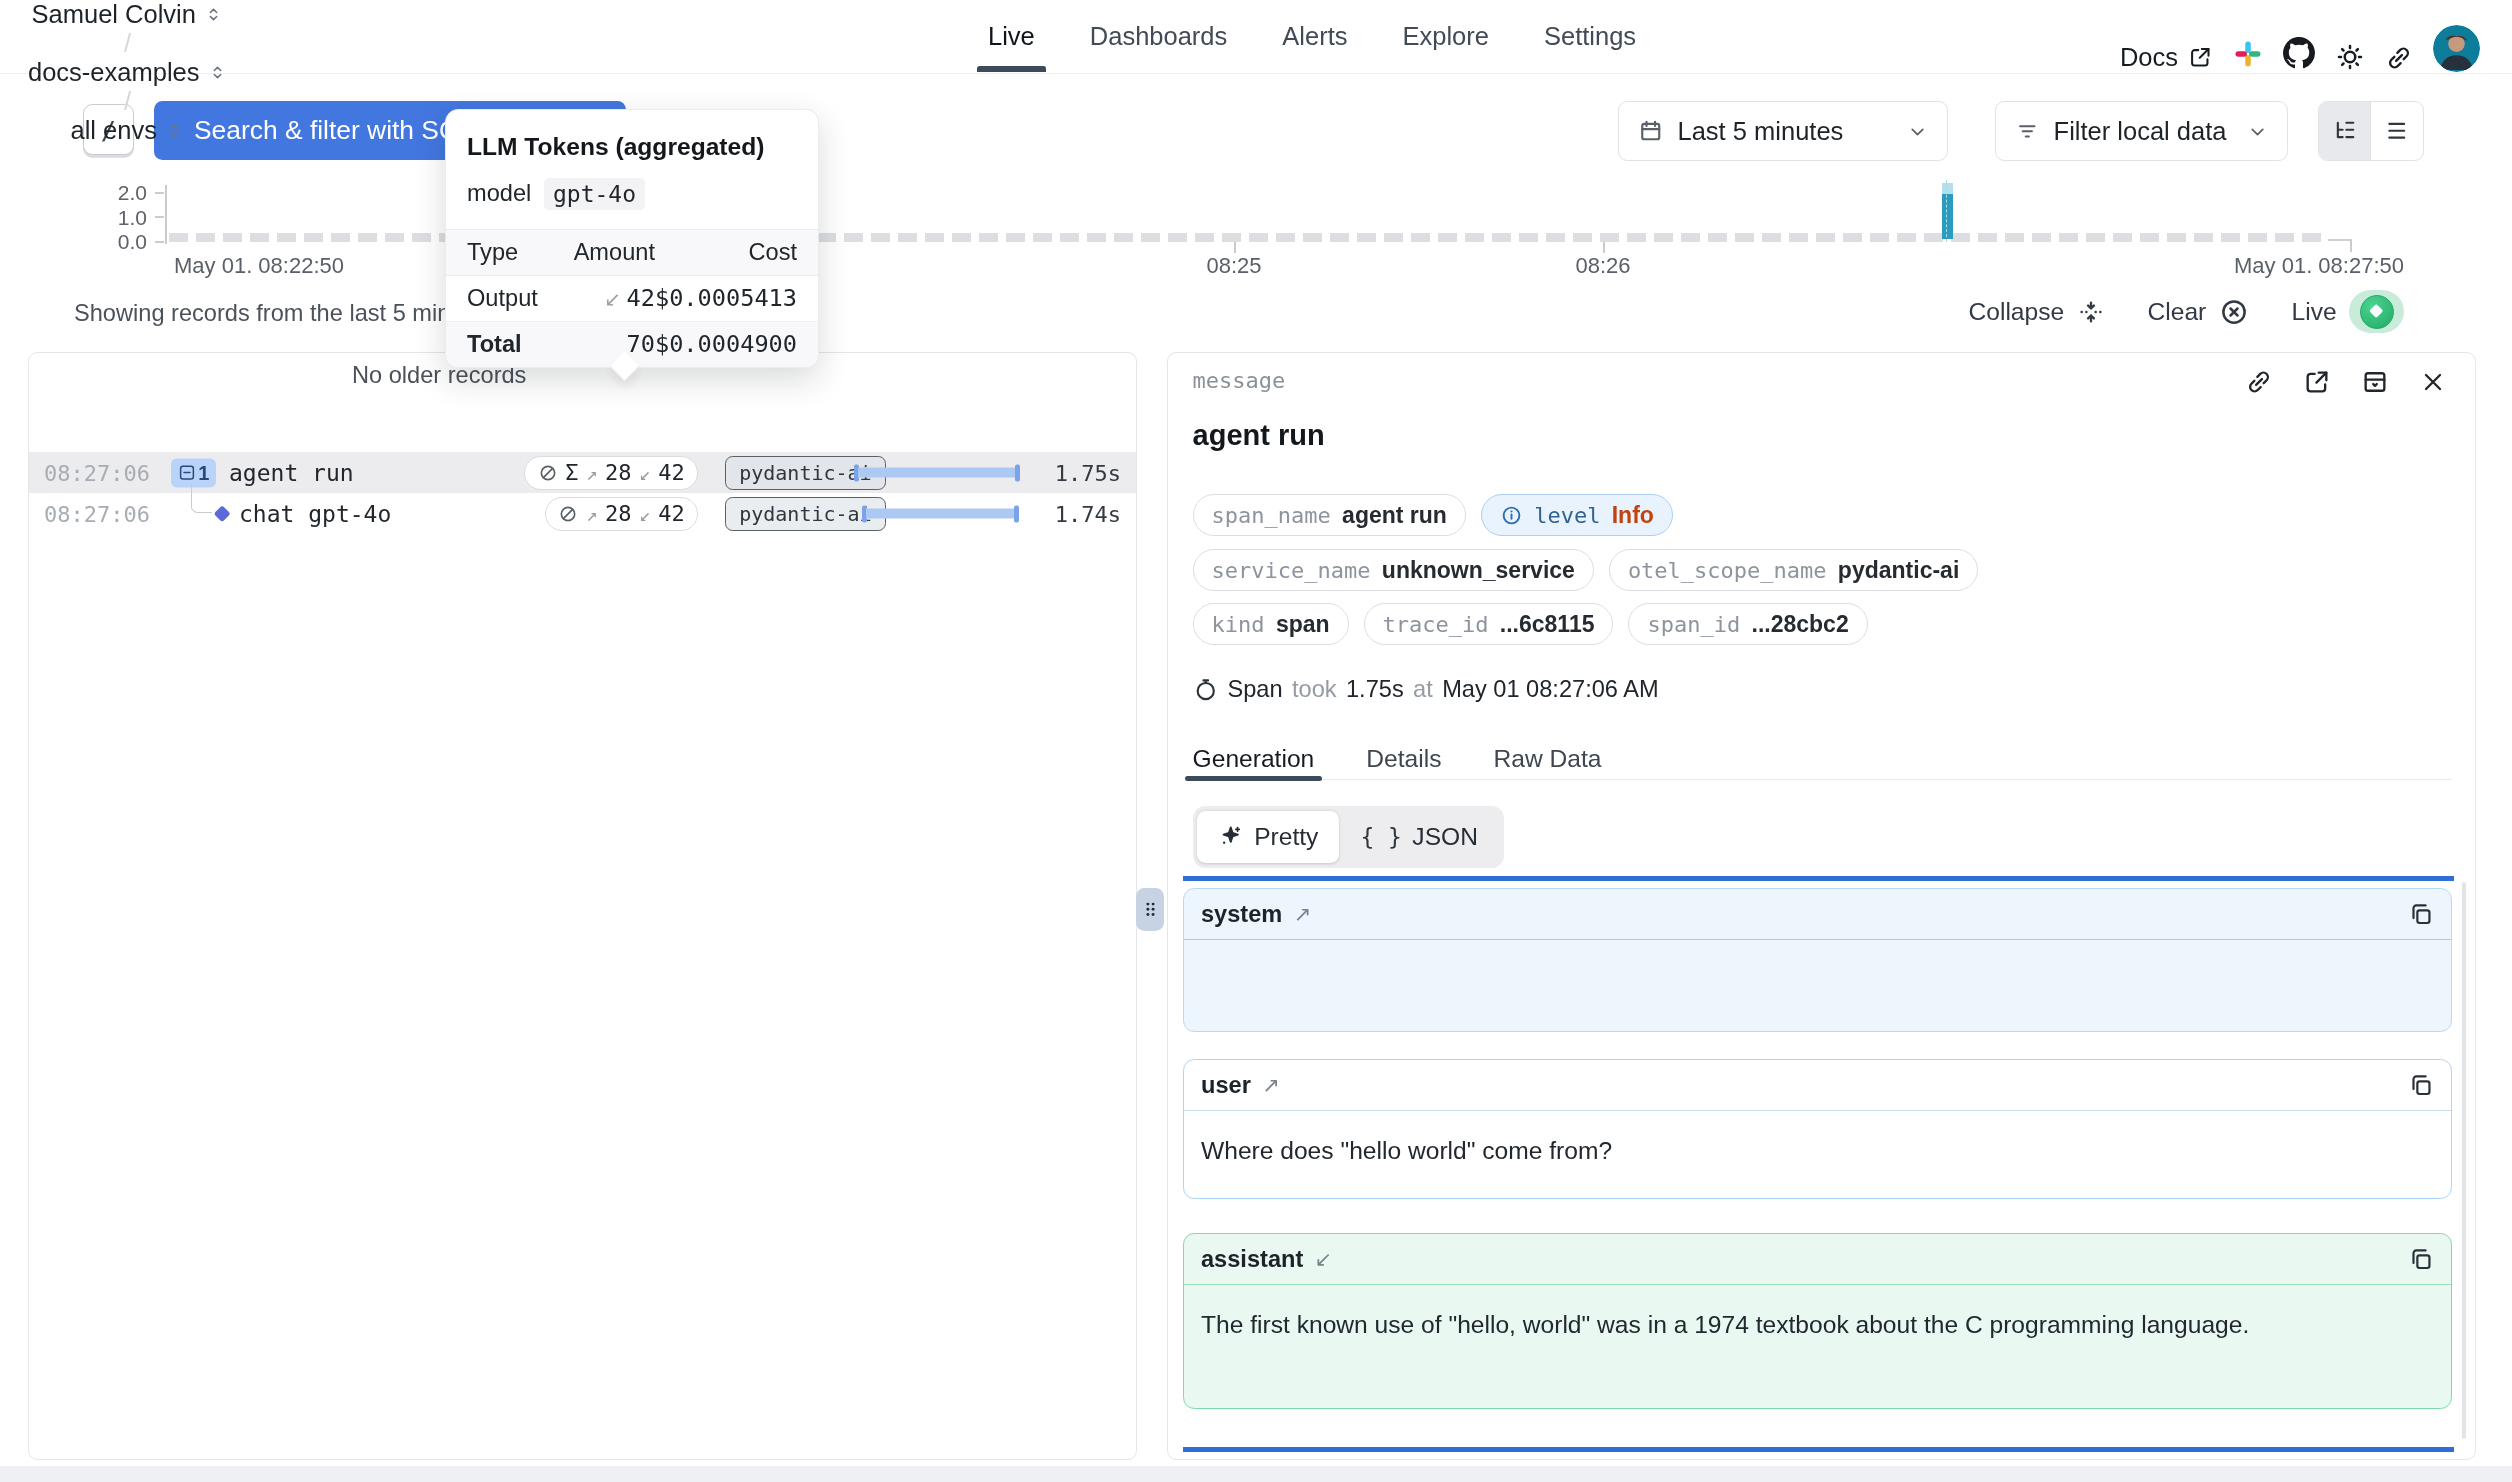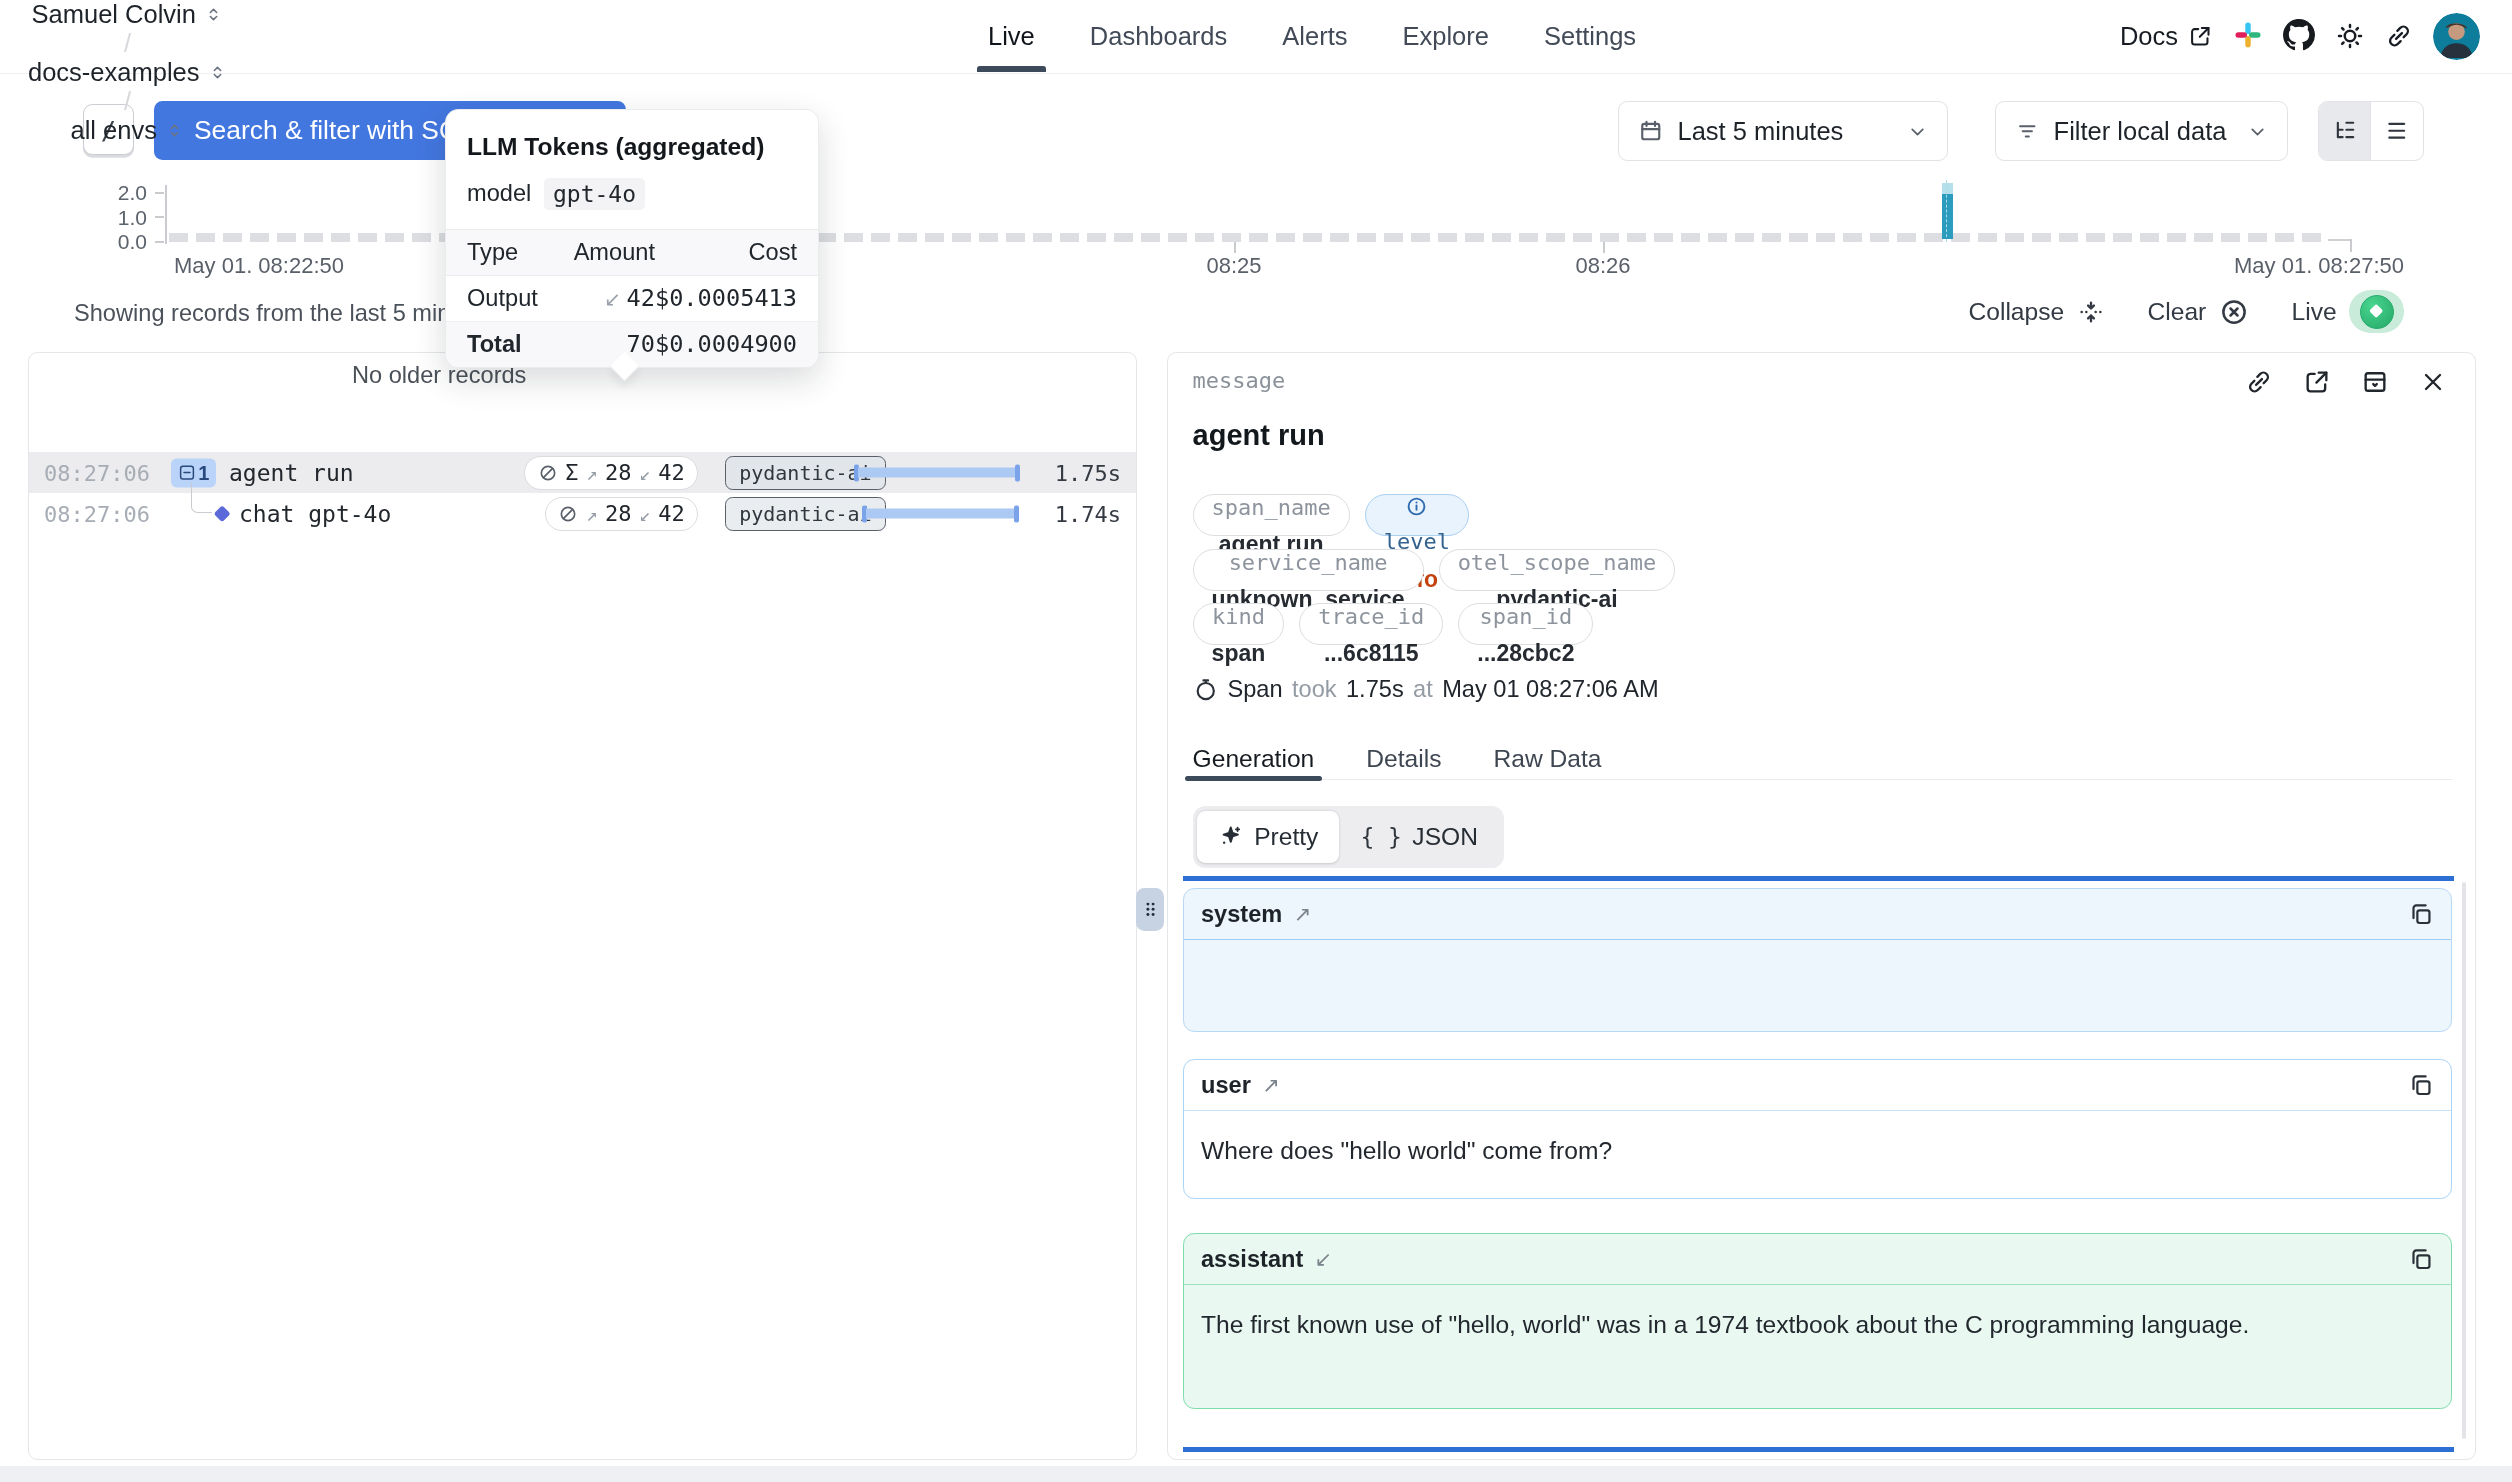--- a/index.html
+++ b/index.html
@@ -16,21 +16,21 @@
   .header { position:absolute; left:0; top:0; width:100%; height:74px; background:#fff; border-bottom:1.9px solid #eceef0; z-index:10; }
   .crumbs { position:absolute; left:28px; top:0; height:72px; display:flex; align-items:center;flex-direction:column; }
   .logo-diamond { width:17px; height:17px; background:#d930e8; transform:rotate(45deg); border-radius:2.8px; margin:0 15px 0 3.8px; }
   .crumb { display:flex; align-items:center; gap:8.5px; font-size:25.5px; color:#1d2329; cursor:pointer; }
   .crumb .sort { color:#6b7280; }
   .crumb-sep { color:#d5d7da; font-size:25.5px; margin:0 17px; }
   .nav { position:absolute; left:988px; top:0; height:72px; display:flex; gap:55px; }
   .nav-item { position:relative; display:flex; align-items:center; font-size:25.5px; color:#414a56; cursor:pointer; }
   .nav-item.active { color:#10151b; }
   .nav-item.active::after { content:""; position:absolute; left:-11.3px; right:-11.3px; bottom:0; height:5.7px; background:#3d4a5c; border-radius:2.8px 2.8px 0 0; }
-  .header-right { position:absolute; right:32px; top:0; height:72px; display:flex; align-items:center; gap:20px;margin-left:6px; }
+  .header-right { position:absolute; right:32px; top:0; height:72px; display:flex; align-items:flex-end; gap:20px;margin-left:6px; }
   .docs-link { display:flex; align-items:center; gap:10.4px; font-size:25.5px; color:#171c22; cursor:pointer; }
   .hdr-ic { color:#171c22; cursor:pointer; }
   .avatar { width:47px; height:47px; border-radius:50%; overflow:hidden; cursor:pointer; }
 
   
   .kbd { position:absolute; left:83px; top:104px; width:51px; height:51px; border:1.9px solid #c9ccd1; border-radius:9.4px;
          box-shadow:0 2.8px 0 #d9dbde; display:grid; place-items:center; font-size:25.5px; color:#3c434b; background:#fff; }
   .search-btn { position:absolute; left:154px; top:101px; width:472px; height:59px; background:#4377e0; border-radius:8.5px;
                 color:#fff; font-size:26.4px; display:flex; align-items:center; padding-left:40px; cursor:pointer; z-index:5; }
   .select { position:absolute; top:101px; height:60px; background:#fff; border:1.9px solid #e0e2e6; border-radius:9.4px;
@@ -99,21 +99,21 @@
   .bar1 { left:825px; width:166px; } .bar2 { left:833px; width:157px; }
   .t-dur { position:absolute; right:15px; top:50%; transform:translateY(-50%); font-size:22px; color:#343a42; }
 
   
   .d-kind { position:absolute; left:24.6px; top:15px; font-size:22px; color:#8a9199; }
   .d-icons { position:absolute; right:28px; top:15px; display:flex; align-items:center; gap:30px; color:#21262c; }
   .d-icons > * { cursor:pointer; }
   .d-title { position:absolute; left:24.6px; top:66px; font-size:29px; font-weight:bold; color:#13181d; }
   .pillrow { position:absolute; left:24.6px; display:flex; gap:15px; }
   .pr1 { top:141px; } .pr2 { top:196px; } .pr3 { top:250px; }
-  .pill { height:42px; display:inline-flex; align-items:center; gap:11.3px; padding:0 18px; border:1.9px solid #dcdee2; border-radius:21px; background:#fff; cursor:pointer;flex-direction:column; }
+  .pill { height:42px; display:inline-flex; align-items:center; gap:11.3px; padding:0 18px; border:1.9px solid #dcdee2; border-radius:21px; background:#fff; cursor:pointer; }
   .pill .k { font-family:"DejaVu Sans Mono",monospace; font-size:22px; color:#8d949d; }
   .pill .v { font-size:23px; font-weight:bold; color:#262b31; }
   .pill.level { background:#e8f3fd; border-color:#abd0f3; }
   .pill.level .k { color:#33628f; }
   .pill.level .v { color:#c2410c; }
   .pill.level .info-ic { color:#2f6cb0; }
   .d-took { position:absolute; left:24.6px; top:323px; display:flex; align-items:center; gap:9.4px; font-size:23.6px; color:#20262c; }
   .d-took .dim { color:#949ba4; }
   .d-took .ic { color:#2a3138; }
   .d-tabs { position:absolute; left:24.6px; right:23px; top:385px; height:42px; border-bottom:1.9px solid #e9eaec; display:flex; gap:52px; }

